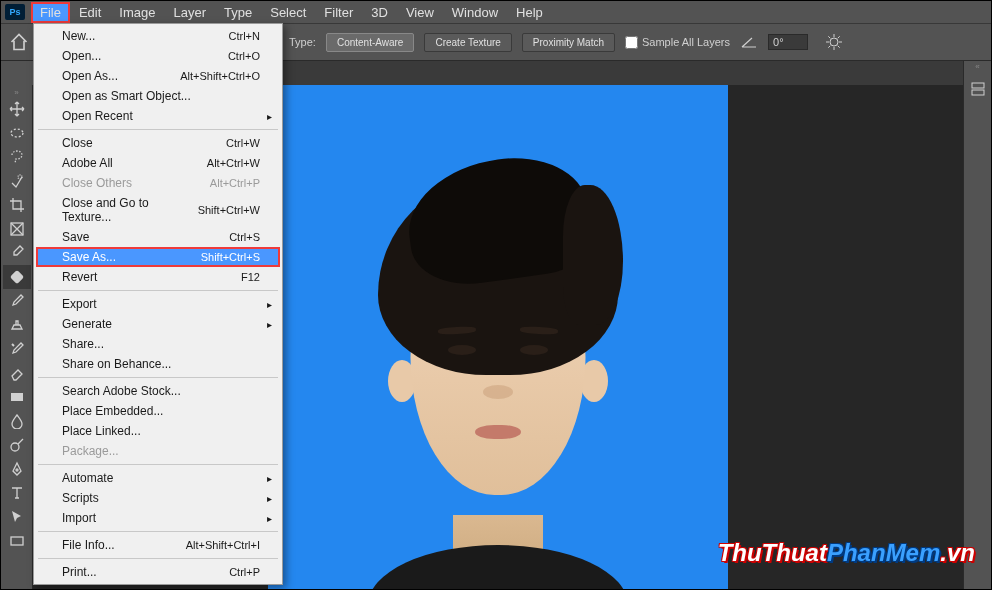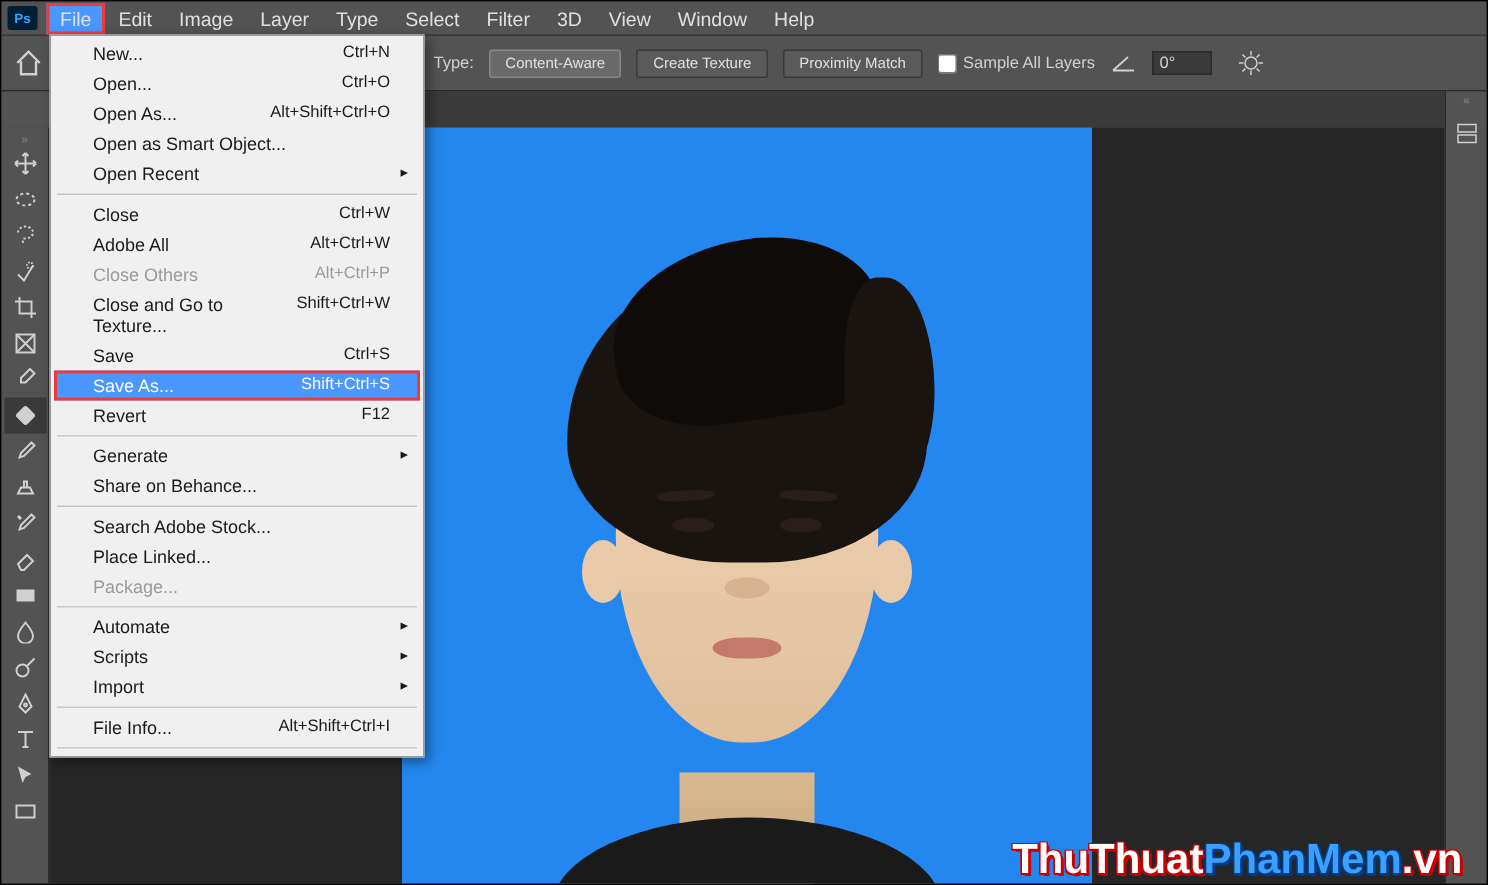--- a/index.html
+++ b/index.html
@@ -31,34 +31,34 @@
 .ear-l,.ear-r{position:absolute;top:185px;width:28px;height:42px;background:#e8c9a8;border-radius:50%}
 .ear-l{left:50px}.ear-r{right:50px}
 .neck{position:absolute;bottom:0;left:50%;transform:translateX(-50%);width:90px;height:80px;background:linear-gradient(180deg,#dab890,#c8a67a)}
 .shirt{position:absolute;bottom:-10px;left:50%;transform:translateX(-50%);width:260px;height:60px;background:#1a1a1a;border-radius:50% 50% 0 0/100% 100% 0 0}
 .eye-l,.eye-r{position:absolute;top:170px;width:28px;height:10px;background:#2a1f18;border-radius:50%}
 .eye-l{left:110px}.eye-r{right:110px}
 .brow-l,.brow-r{position:absolute;top:152px;width:38px;height:7px;background:#2a1f18;border-radius:40%}
 .brow-l{left:100px;transform:rotate(-3deg)}.brow-r{right:100px;transform:rotate(3deg)}
 .nose{position:absolute;top:210px;left:50%;transform:translateX(-50%);width:30px;height:14px;background:rgba(180,130,90,.3);border-radius:50%}
 .mouth{position:absolute;top:250px;left:50%;transform:translateX(-50%);width:46px;height:14px;background:#c47a6a;border-radius:50%/60%}
-.watermark{position:absolute;bottom:0;right:16px;font-size:28px;font-weight:bold;color:#fff;text-shadow:2px 2px 0 #c00,-1px -1px 0 #c00,1px -1px 0 #c00,-1px 1px 0 #c00}
+.watermark{position:absolute;bottom:22px;right:16px;font-size:24px;font-weight:bold;font-style:italic;color:#fff;text-shadow:2px 2px 0 #c00,-1px -1px 0 #c00,1px -1px 0 #c00,-1px 1px 0 #c00}
 .watermark .alt{color:#3aa0ff;text-shadow:2px 2px 0 #003a80,-1px -1px 0 #003a80,1px -1px 0 #003a80,-1px 1px 0 #003a80}
 .toolbox{position:absolute;top:84px;left:0;width:32px;bottom:0;background:#535353;border-right:1px solid #2a2a2a;display:flex;flex-direction:column;align-items:center;padding-top:2px}
 .tool-expand{width:100%;height:10px;display:flex;justify-content:center;align-items:center;color:#888;font-size:8px}
 .tool{width:28px;height:24px;display:flex;align-items:center;justify-content:center;color:#d0d0d0;cursor:pointer;position:relative}
 .tool.active{background:#3a3a3a}
 .tool svg{width:16px;height:16px;stroke:#d0d0d0;fill:none;stroke-width:1.3}
 .tool.filled svg{fill:#d0d0d0;stroke:none}
 .right-panel{position:absolute;top:60px;right:0;width:28px;bottom:0;background:#535353;border-left:1px solid #2a2a2a}
 .right-panel .tool-expand{height:10px}
 .right-collapsed{width:20px;height:20px;margin:8px auto;display:flex;align-items:center;justify-content:center}
 .right-collapsed svg{width:14px;height:14px}
 .dropdown{position:absolute;top:22px;left:32px;width:250px;background:#f0f0f0;border:1px solid #9a9a9a;box-shadow:3px 3px 8px rgba(0,0,0,.4);z-index:100;font-size:12px;padding:2px}
-.dd-item{display:flex;justify-content:space-between;padding:3px 20px 3px 26px;color:#1a1a1a;cursor:pointer;position:relative}
+.dd-item{display:flex;justify-content:space-between;align-items:center;padding:3px 20px 3px 26px;color:#1a1a1a;cursor:pointer;position:relative}
 .dd-item.disabled{color:#9a9a9a}
 .dd-item.highlighted{background:#4a97ff;color:#fff;border:2px solid #ef3a3a;padding:1px 18px 1px 24px}
 .dd-item .shortcut{color:#1a1a1a;font-size:11px}
 .dd-item.highlighted .shortcut{color:#fff}
 .dd-item.disabled .shortcut{color:#9a9a9a}
 .dd-item.submenu::after{content:"▸";position:absolute;right:8px;font-size:10px}
 .dd-sep{height:1px;background:#c8c8c8;margin:3px 2px}
 .tab-bar-wrap{background:#3a3a3a;margin-left:0;display:flex}
 .left-gap{width:32px;height:24px;background:#535353}
 </style>
@@ -298,28 +298,37 @@
     <div class="dd-item highlighted">
       <span>Save As...</span>
       <span class="shortcut">Shift+Ctrl+S</span>
     </div>
     <div class="dd-item">
       <span>Revert</span>
       <span class="shortcut">F12</span>
     </div>
     <div class="dd-sep"></div>
     <div class="dd-item submenu">
+      <span>Export</span>
+    </div>
+    <div class="dd-item submenu">
       <span>Generate</span>
     </div>
     <div class="dd-item">
+      <span>Share...</span>
+    </div>
+    <div class="dd-item">
       <span>Share on Behance...</span>
     </div>
     <div class="dd-sep"></div>
     <div class="dd-item">
       <span>Search Adobe Stock...</span>
+    </div>
+    <div class="dd-item">
+      <span>Place Embedded...</span>
     </div>
     <div class="dd-item">
       <span>Place Linked...</span>
     </div>
     <div class="dd-item disabled">
       <span>Package...</span>
     </div>
     <div class="dd-sep"></div>
     <div class="dd-item submenu">
       <span>Automate</span>
@@ -329,13 +338,17 @@
     </div>
     <div class="dd-item submenu">
       <span>Import</span>
     </div>
     <div class="dd-sep"></div>
     <div class="dd-item">
       <span>File Info...</span>
       <span class="shortcut">Alt+Shift+Ctrl+I</span>
     </div>
     <div class="dd-sep"></div>
+    <div class="dd-item">
+      <span>Print...</span>
+      <span class="shortcut">Ctrl+P</span>
+    </div>
   </div>
 
 </body></html>

